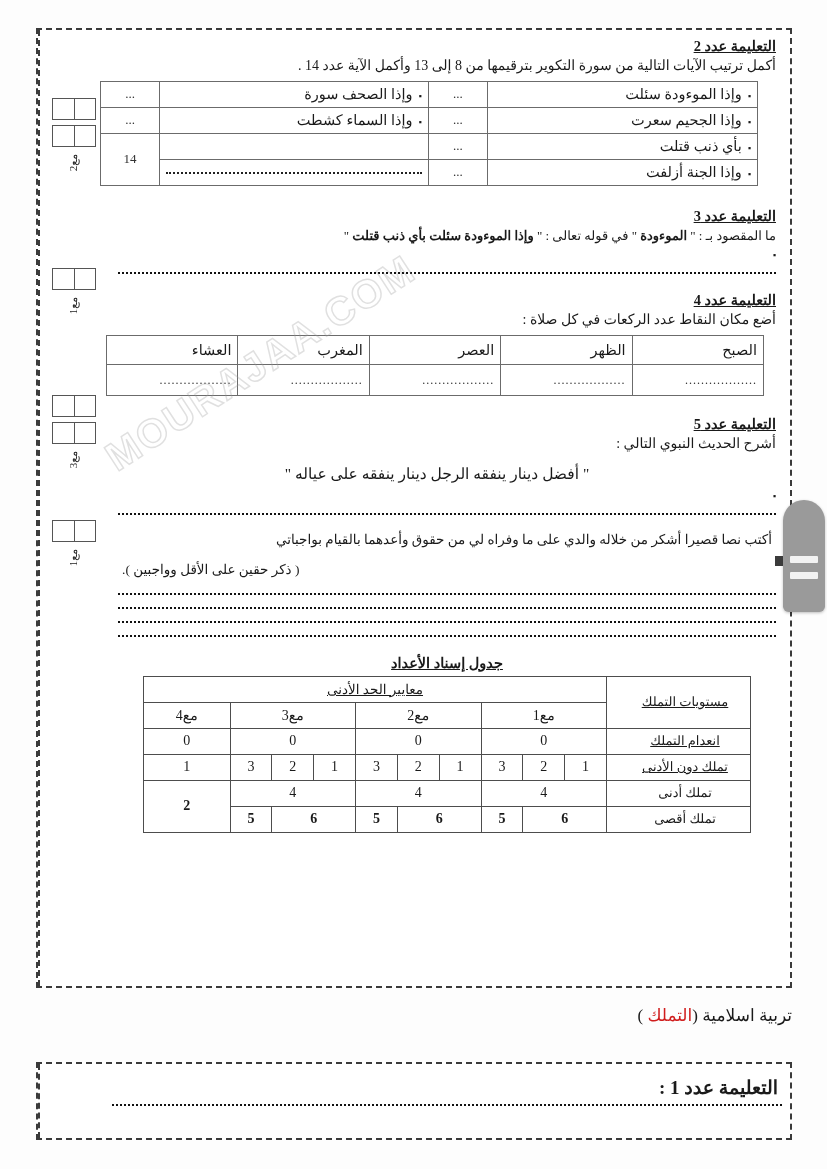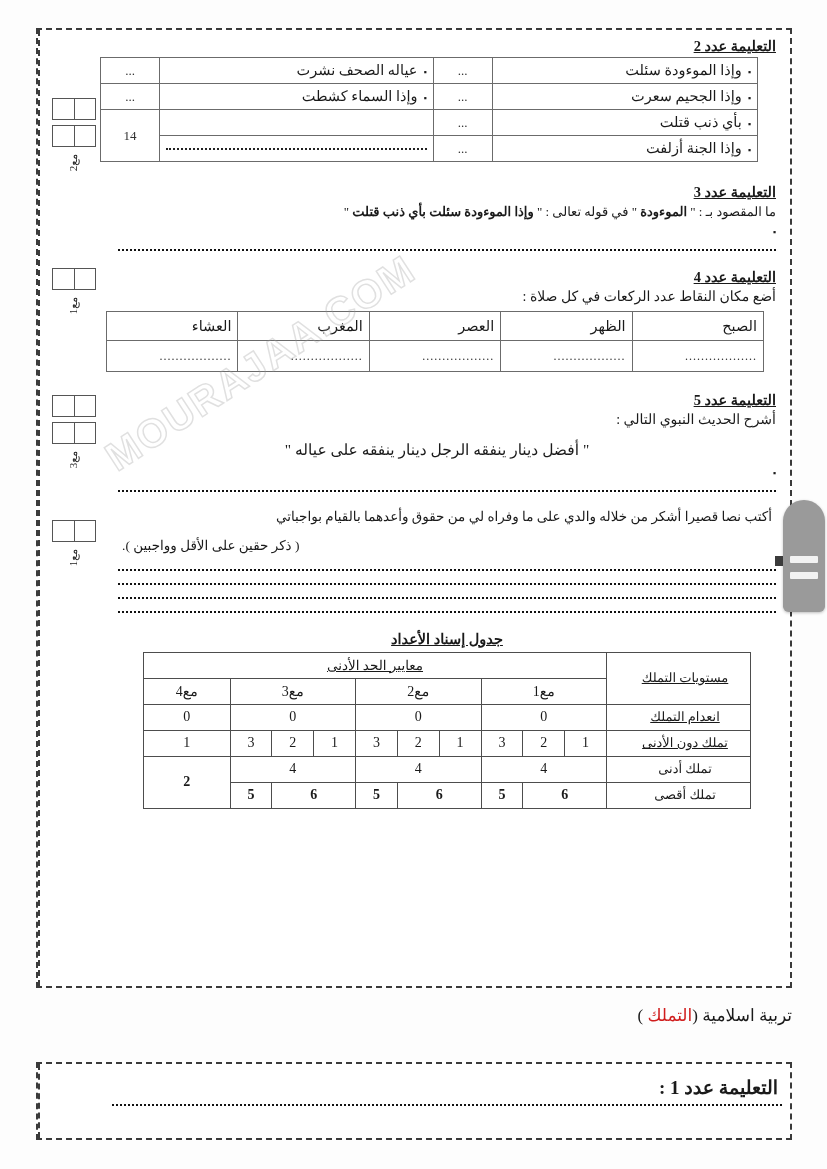--- a/index.html
+++ b/index.html
@@ -355,30 +355,31 @@
         <div class="score-box"></div>
         <span class="score-tag">مع1</span>
       </div>
 
     </div>
 
     <div class="content">
 
       <div class="block">
         <div class="sec-title">التعليمة عدد 2</div>
+        <div class="sec-sub">أكمل ترتيب الآيات التالية من سورة التكوير بترقيمها من 8 إلى 13 وأكمل الآية عدد 14 .</div>
 
         <table class="grid verses">
           <tbody>
               <tr>
             <td class="verse">
               <span class="bull">▪</span><span>وإذا الموءودة سئلت</span>
             </td>
             <td class="num">...</td>
             <td class="verse">
-              <span class="bull">▪</span><span>عياله الصحف نشرت</span>
+              <span class="bull">▪</span><span>وإذا الصحف سورة</span>
             </td>
             <td class="num">...</td>
           </tr>
           <tr>
             <td class="verse">
               <span class="bull">▪</span><span>وإذا الجحيم سعرت</span>
             </td>
             <td class="num">...</td>
             <td class="verse">
               <span class="bull">▪</span><span>وإذا السماء كشطت</span>

